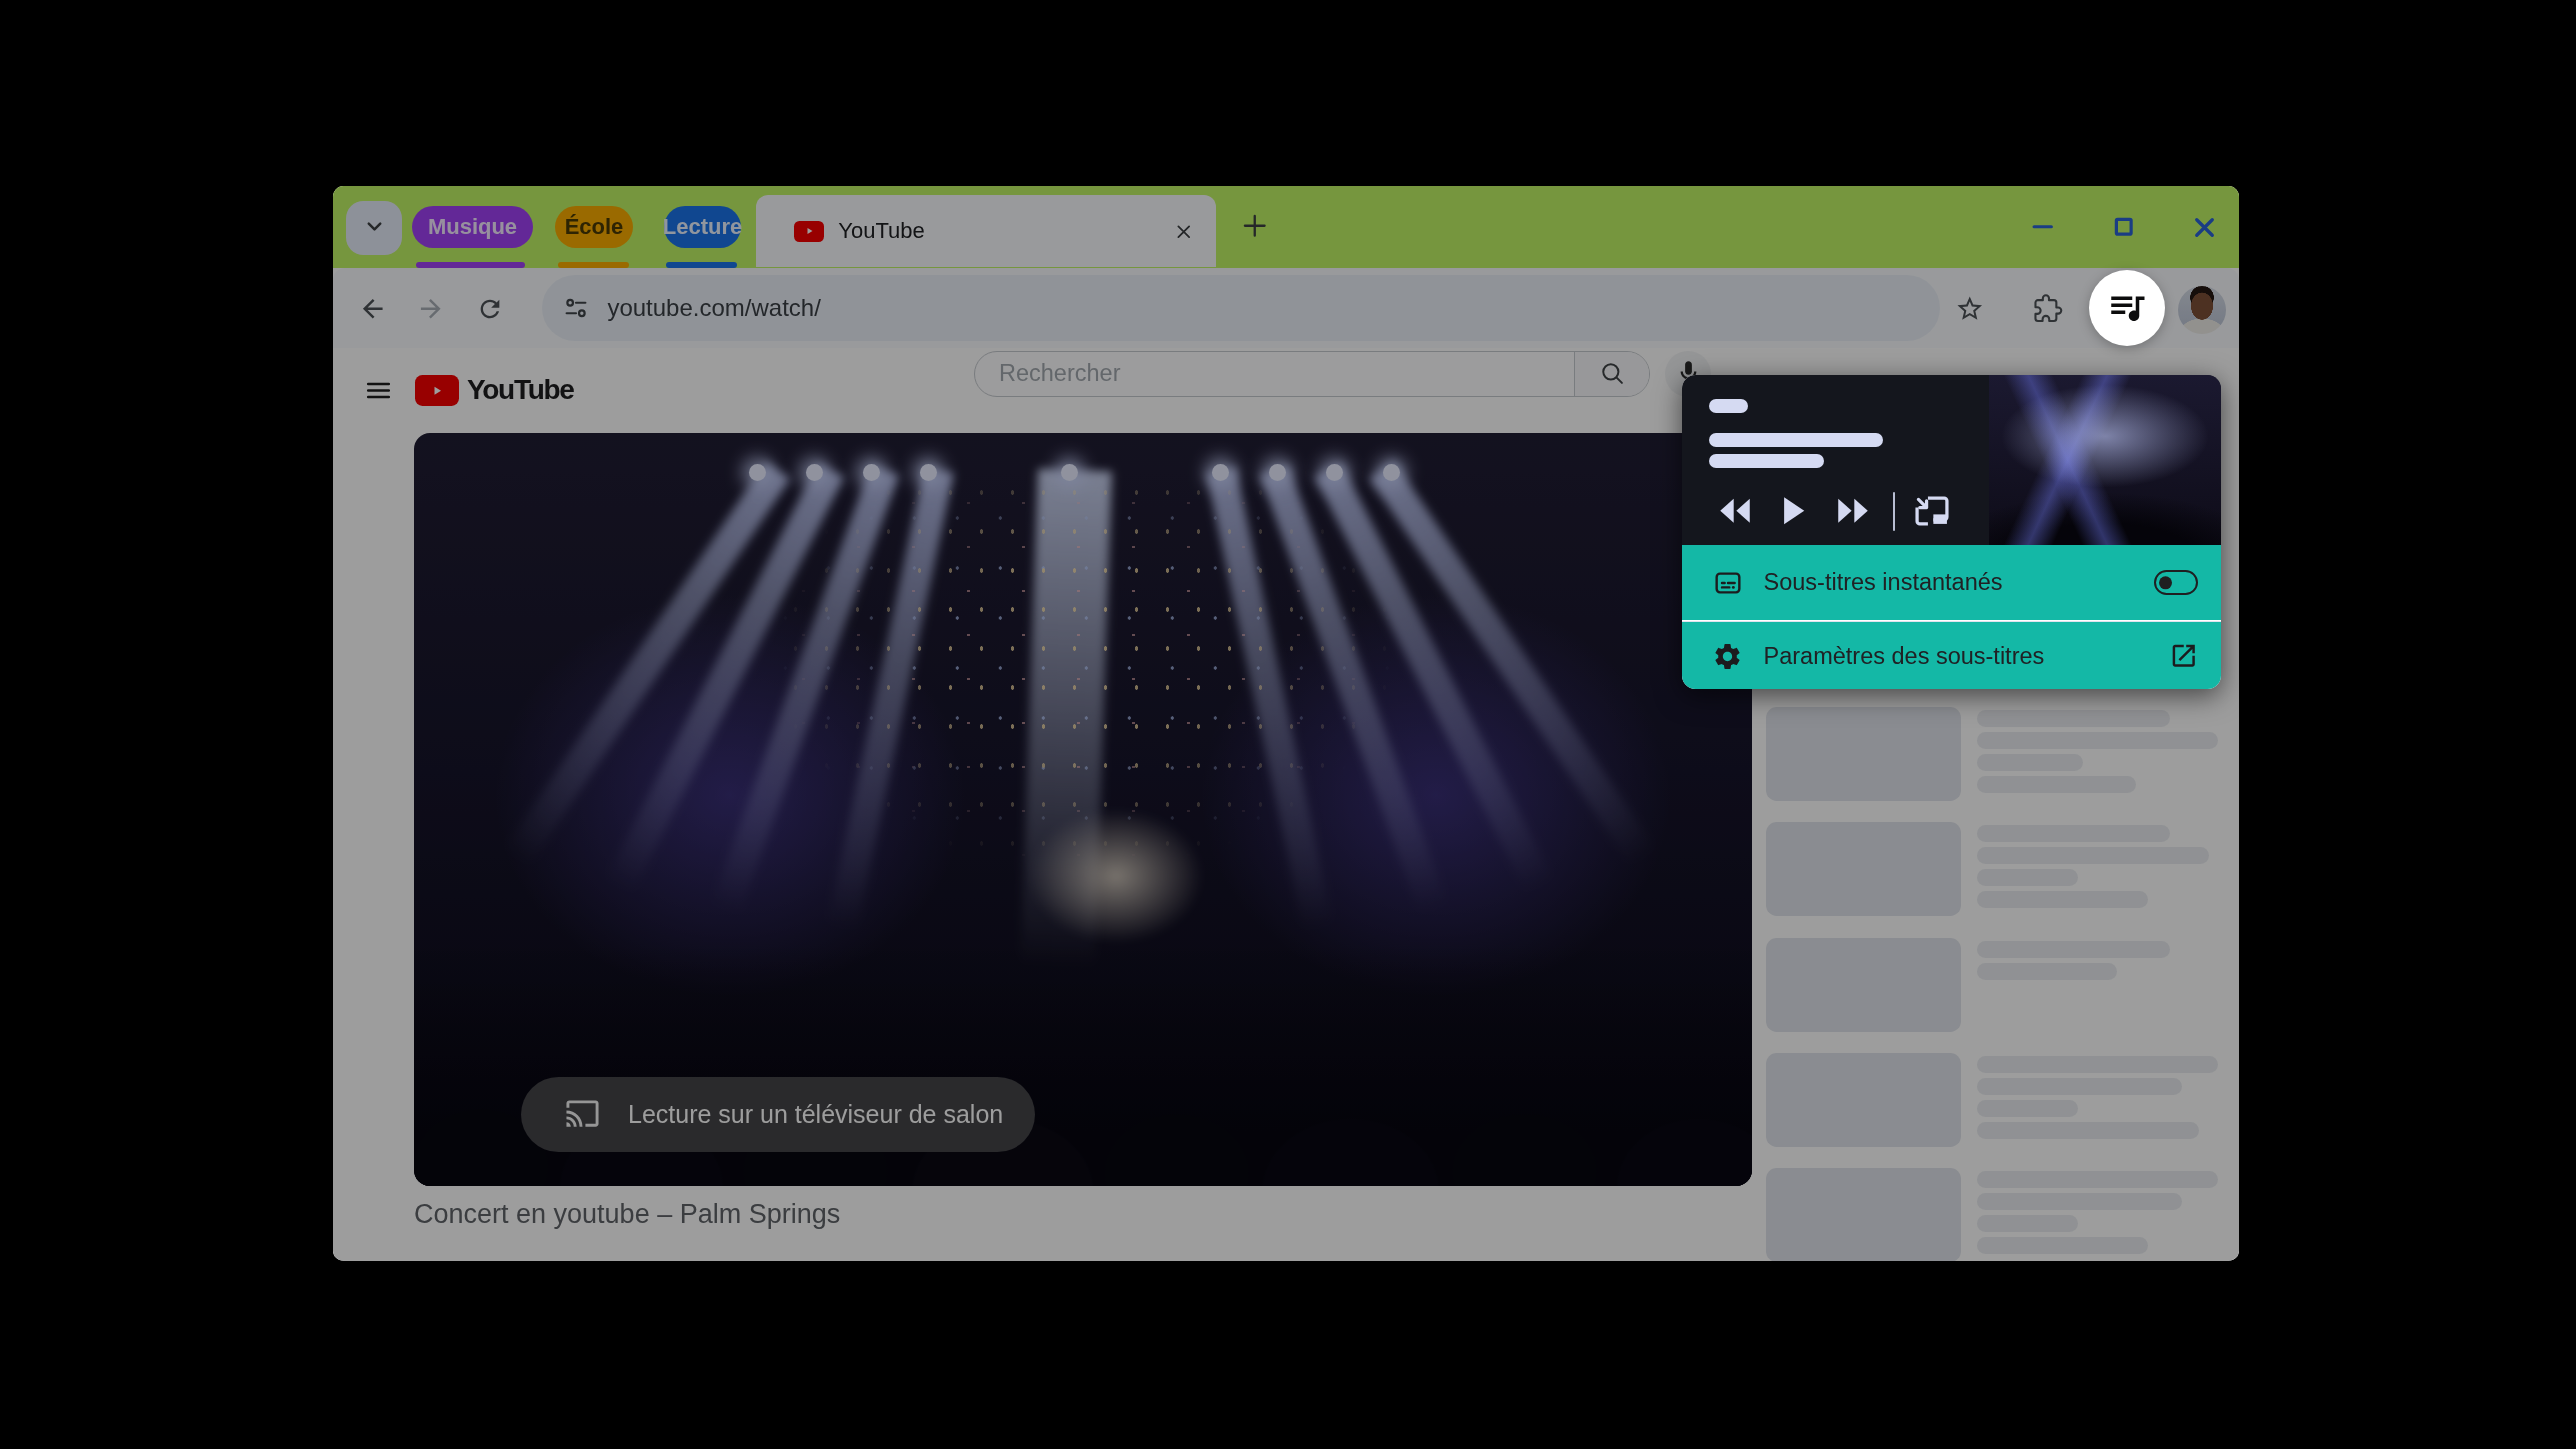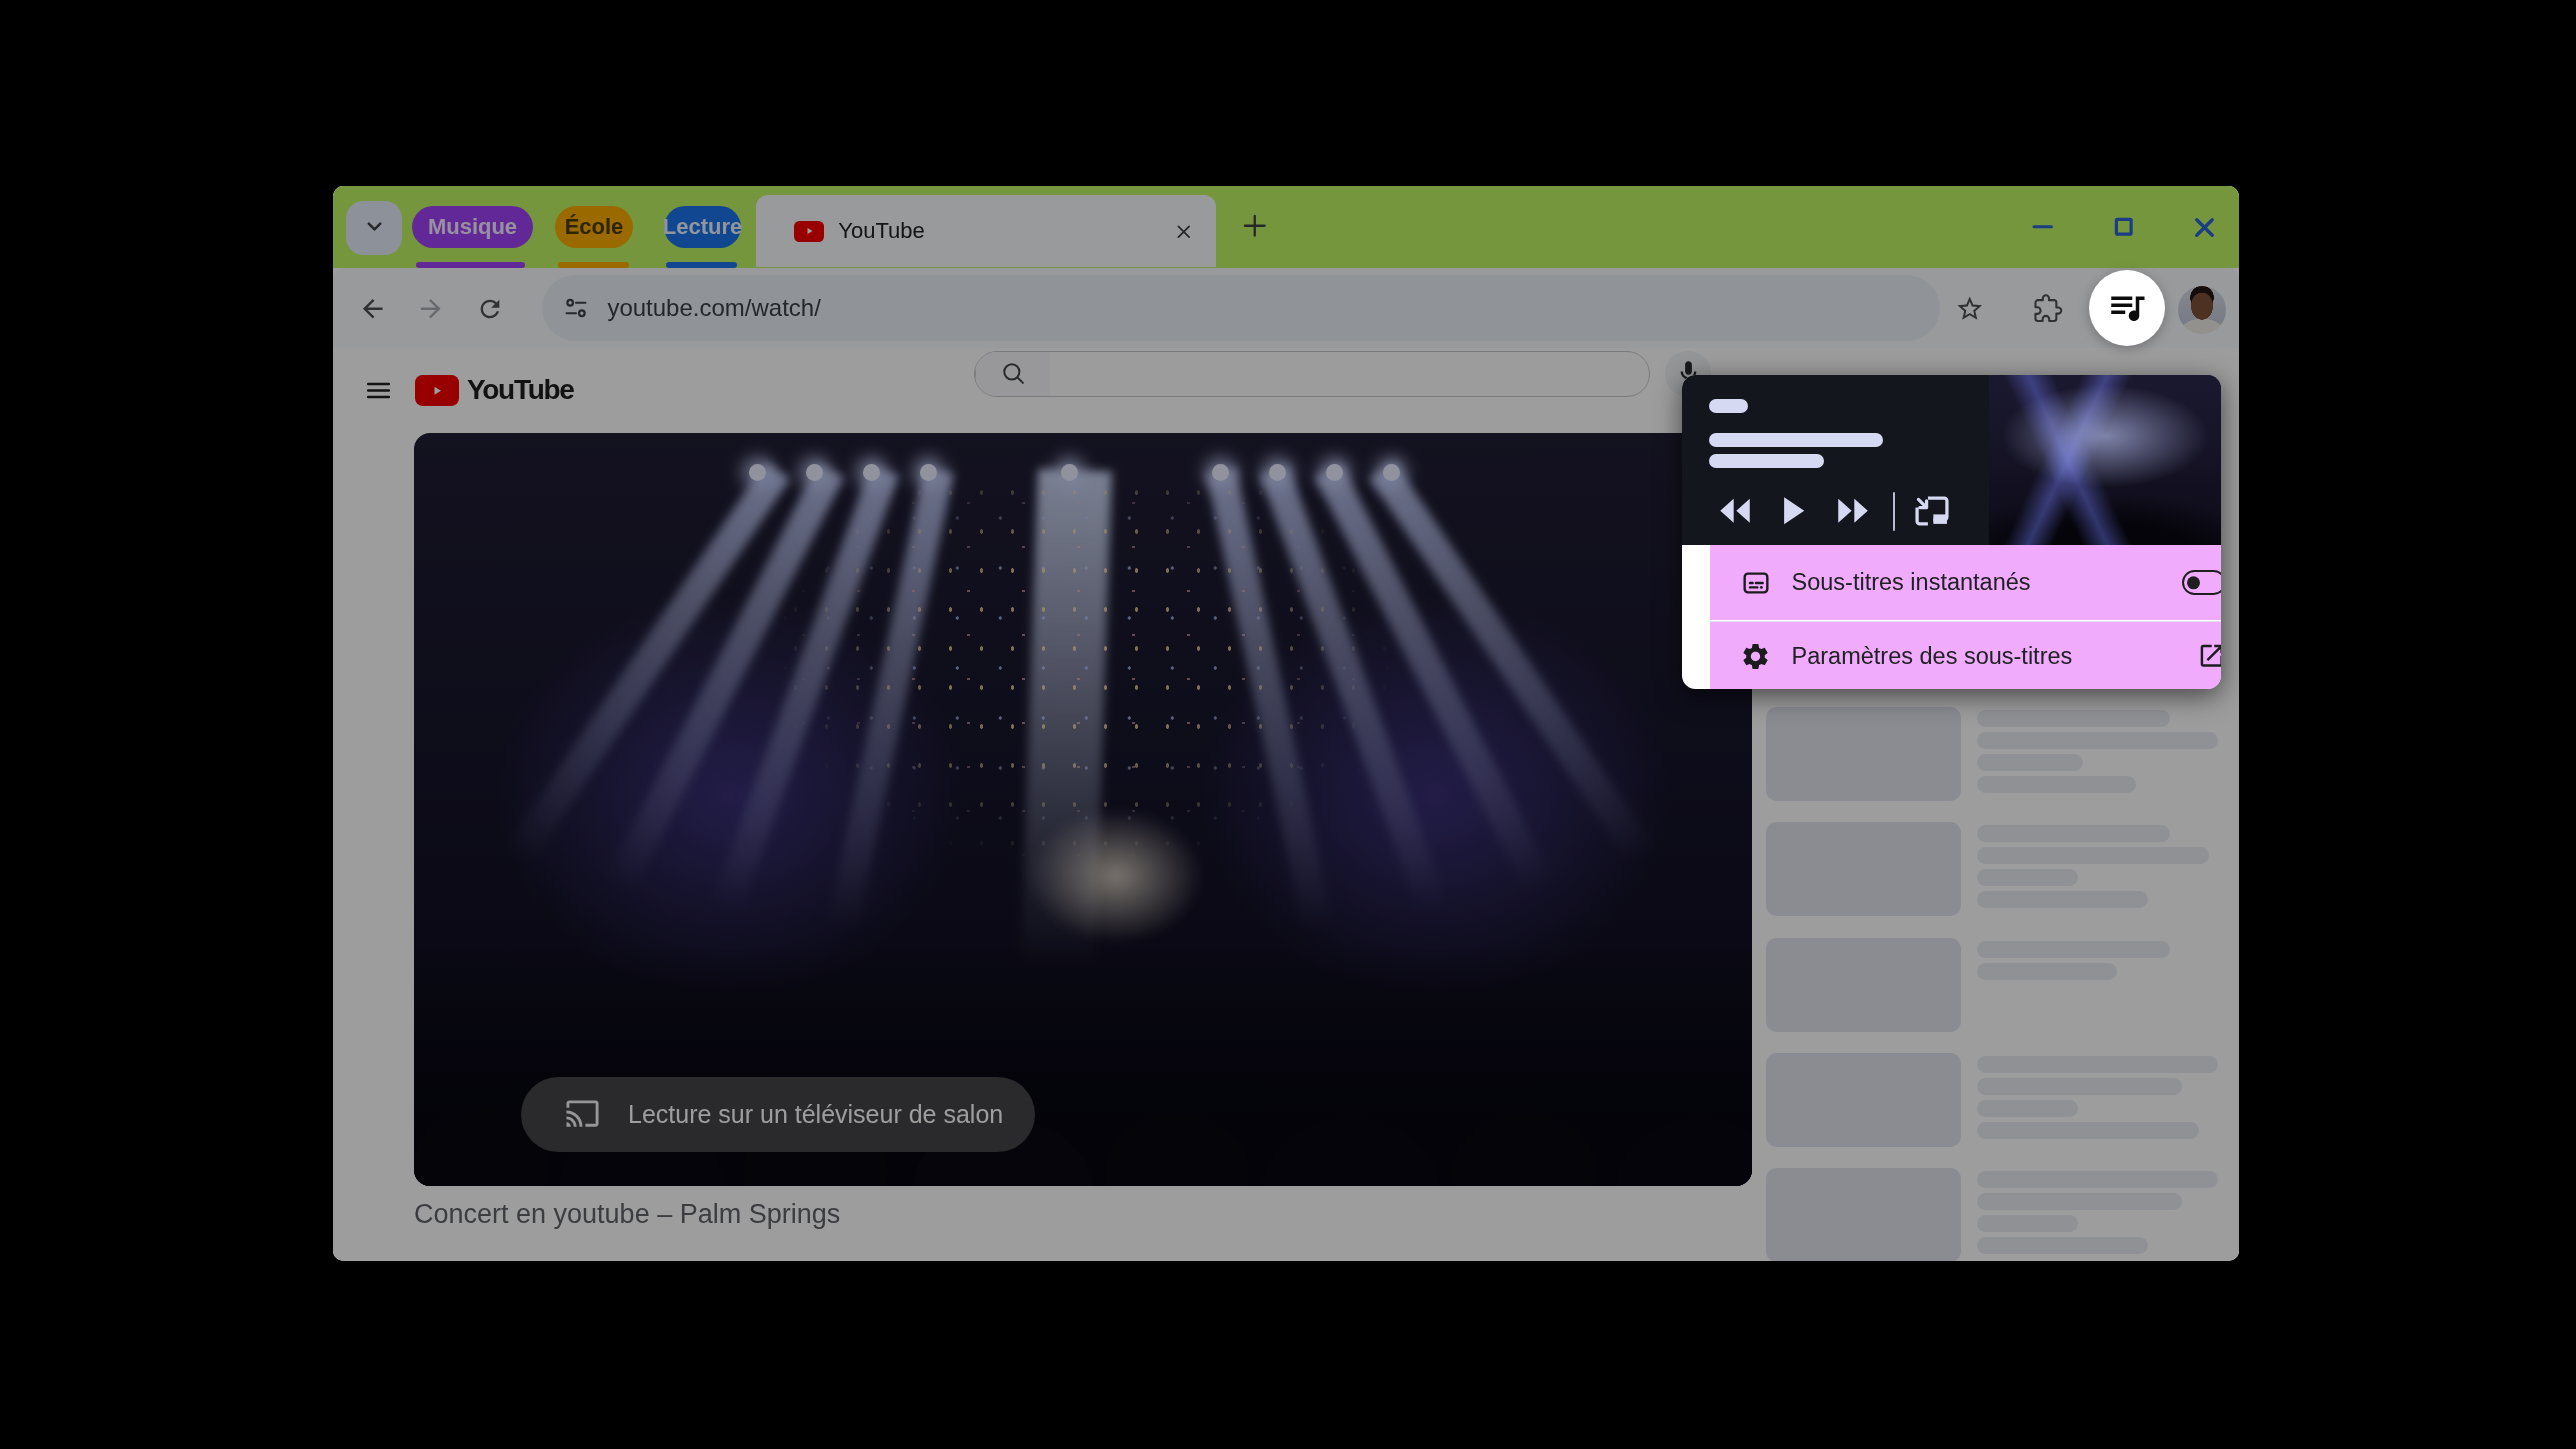--- a/index.html
+++ b/index.html
@@ -123,21 +123,21 @@
   .pc-controls{position:absolute;left:23px;top:114px;height:44px;display:flex;align-items:center;color:#d5daf2;}
   .pc-btn{width:59px;height:44px;display:flex;align-items:center;justify-content:center;}
   .pc-divider{width:2.7px;height:39px;background:rgba(213,218,242,.85);border-radius:1.3px;margin:0 10.7px;}
   .pc-art{position:absolute;left:307px;top:0;width:232px;height:170px;
       background:
         radial-gradient(ellipse 62% 42% at 50% 36%,rgba(195,205,255,.6),rgba(195,205,255,0) 72%),
         linear-gradient(115deg,rgba(0,0,0,0) 30%,rgba(120,130,255,.4) 38%,rgba(0,0,0,0) 46%),
         linear-gradient(65deg,rgba(0,0,0,0) 30%,rgba(115,125,250,.4) 38%,rgba(0,0,0,0) 46%),
         radial-gradient(ellipse 95% 55% at 50% 112%,#05040a 45%,rgba(5,4,10,0) 78%),
         linear-gradient(180deg,#1b1930,#0e0c18);}
-  .popup-row{position:absolute;left:0;width:100%;background:#f0abfc;display:flex;align-items:center;margin-left:28px;}
+  .popup-row{position:absolute;left:0;width:100%;background:#14b8a6;display:flex;align-items:center;}
   .row-1{top:170px;height:75px;}
   .row-2{top:246px;height:68px;border-top:1.3px solid #dfe3ee;}
   .row-icon{width:32px;margin-left:29.5px;display:flex;align-items:center;justify-content:center;color:#1c1c1e;flex:none;}
   .row-label{margin-left:20px;font-size:23.5px;color:#202124;flex:1;}
   .toggle{width:44px;height:25.5px;border:2.7px solid #1f1f21;border-radius:14.8px;margin-right:23px;
           position:relative;flex:none;box-sizing:border-box;}
   .toggle .knob{position:absolute;left:2.7px;top:50%;transform:translateY(-50%);width:13.4px;height:13.4px;
           border-radius:50%;background:#1f1f21;}
   .row-trail{margin-right:23px;display:flex;color:#1c1c1e;flex:none;}
 </style>
@@ -268,20 +268,21 @@
       </div>
       <div class="yt-logo">
         <span class="yt-logo-badge">
           <svg width="17.4" height="17.4" viewBox="0 0 24 24" fill="#ffffff">
               <path d="M9 6.5l9 5.5-9 5.5z"></path>
             </svg>
         </span>
         <span class="yt-logo-text">YouTube</span>
       </div>
       <div class="yt-search">
+        <input readonly="" placeholder="Rechercher" style="">
         <div class="yt-search-btn">
           <span>
             <svg width="28" height="28" viewBox="0 0 24 24" fill="none" stroke="#3f4346" stroke-width="1.7" stroke-linecap="round">
                 <circle cx="11" cy="11" r="6.5"></circle>
                 <path d="M16 16l4.5 4.5"></path>
               </svg>
           </span>
         </div>
       </div>
       <div class="yt-mic">

